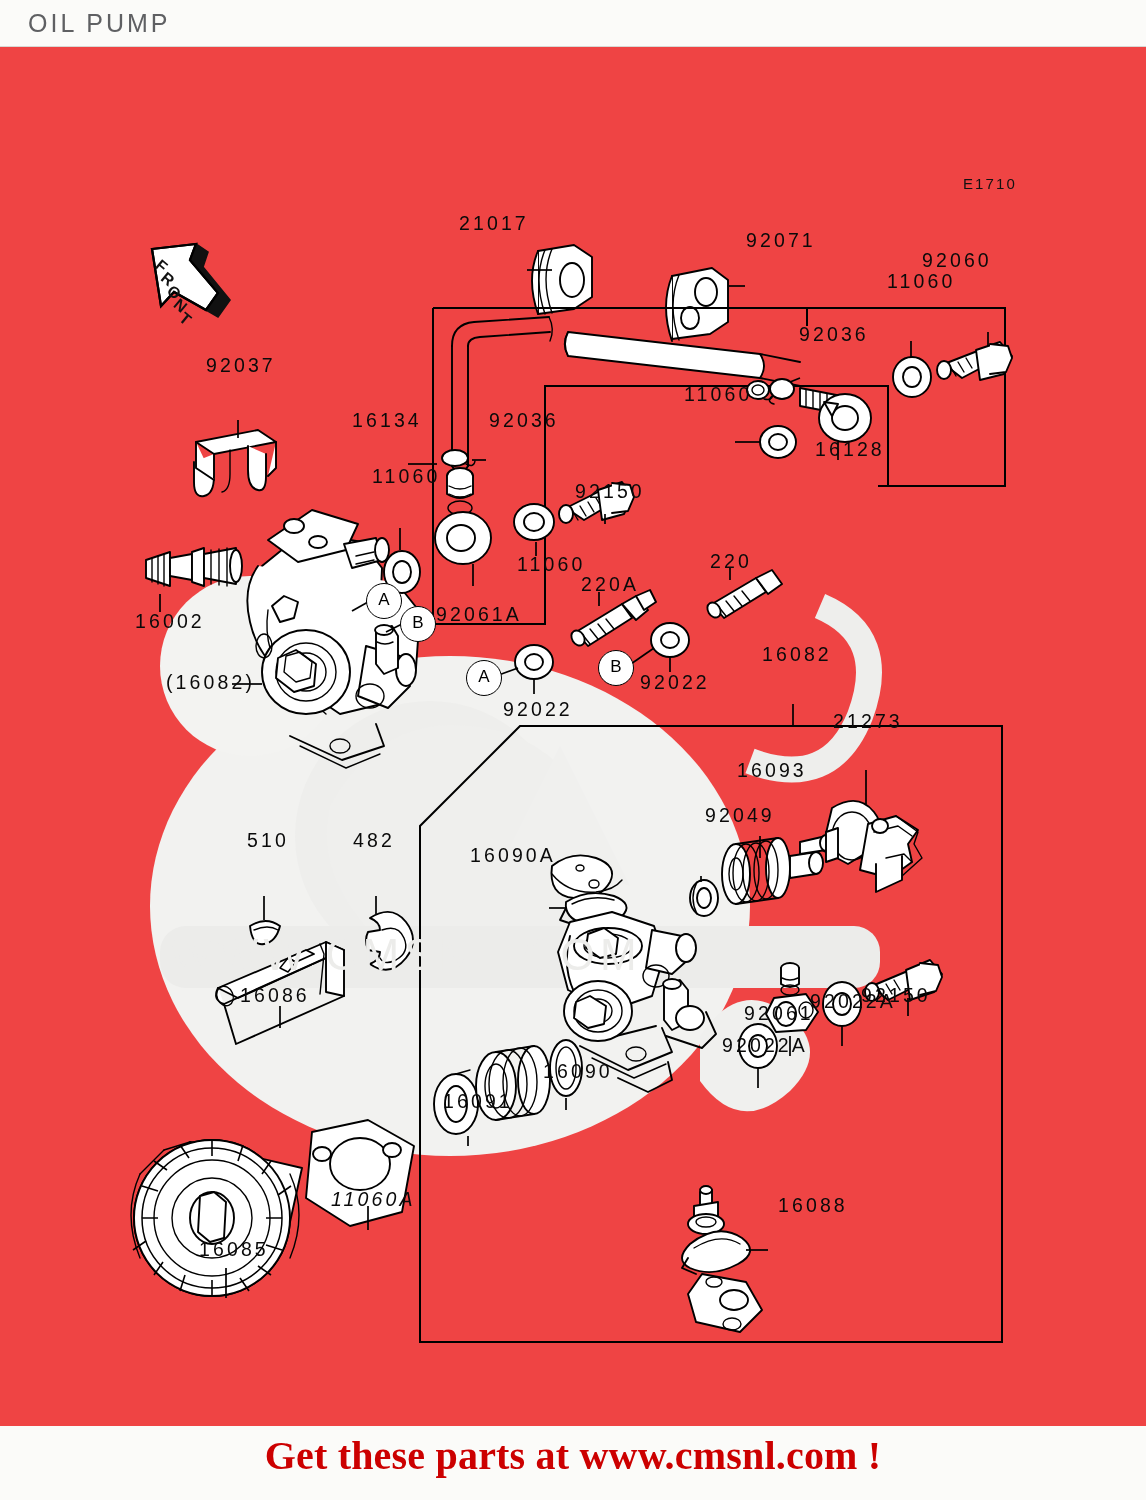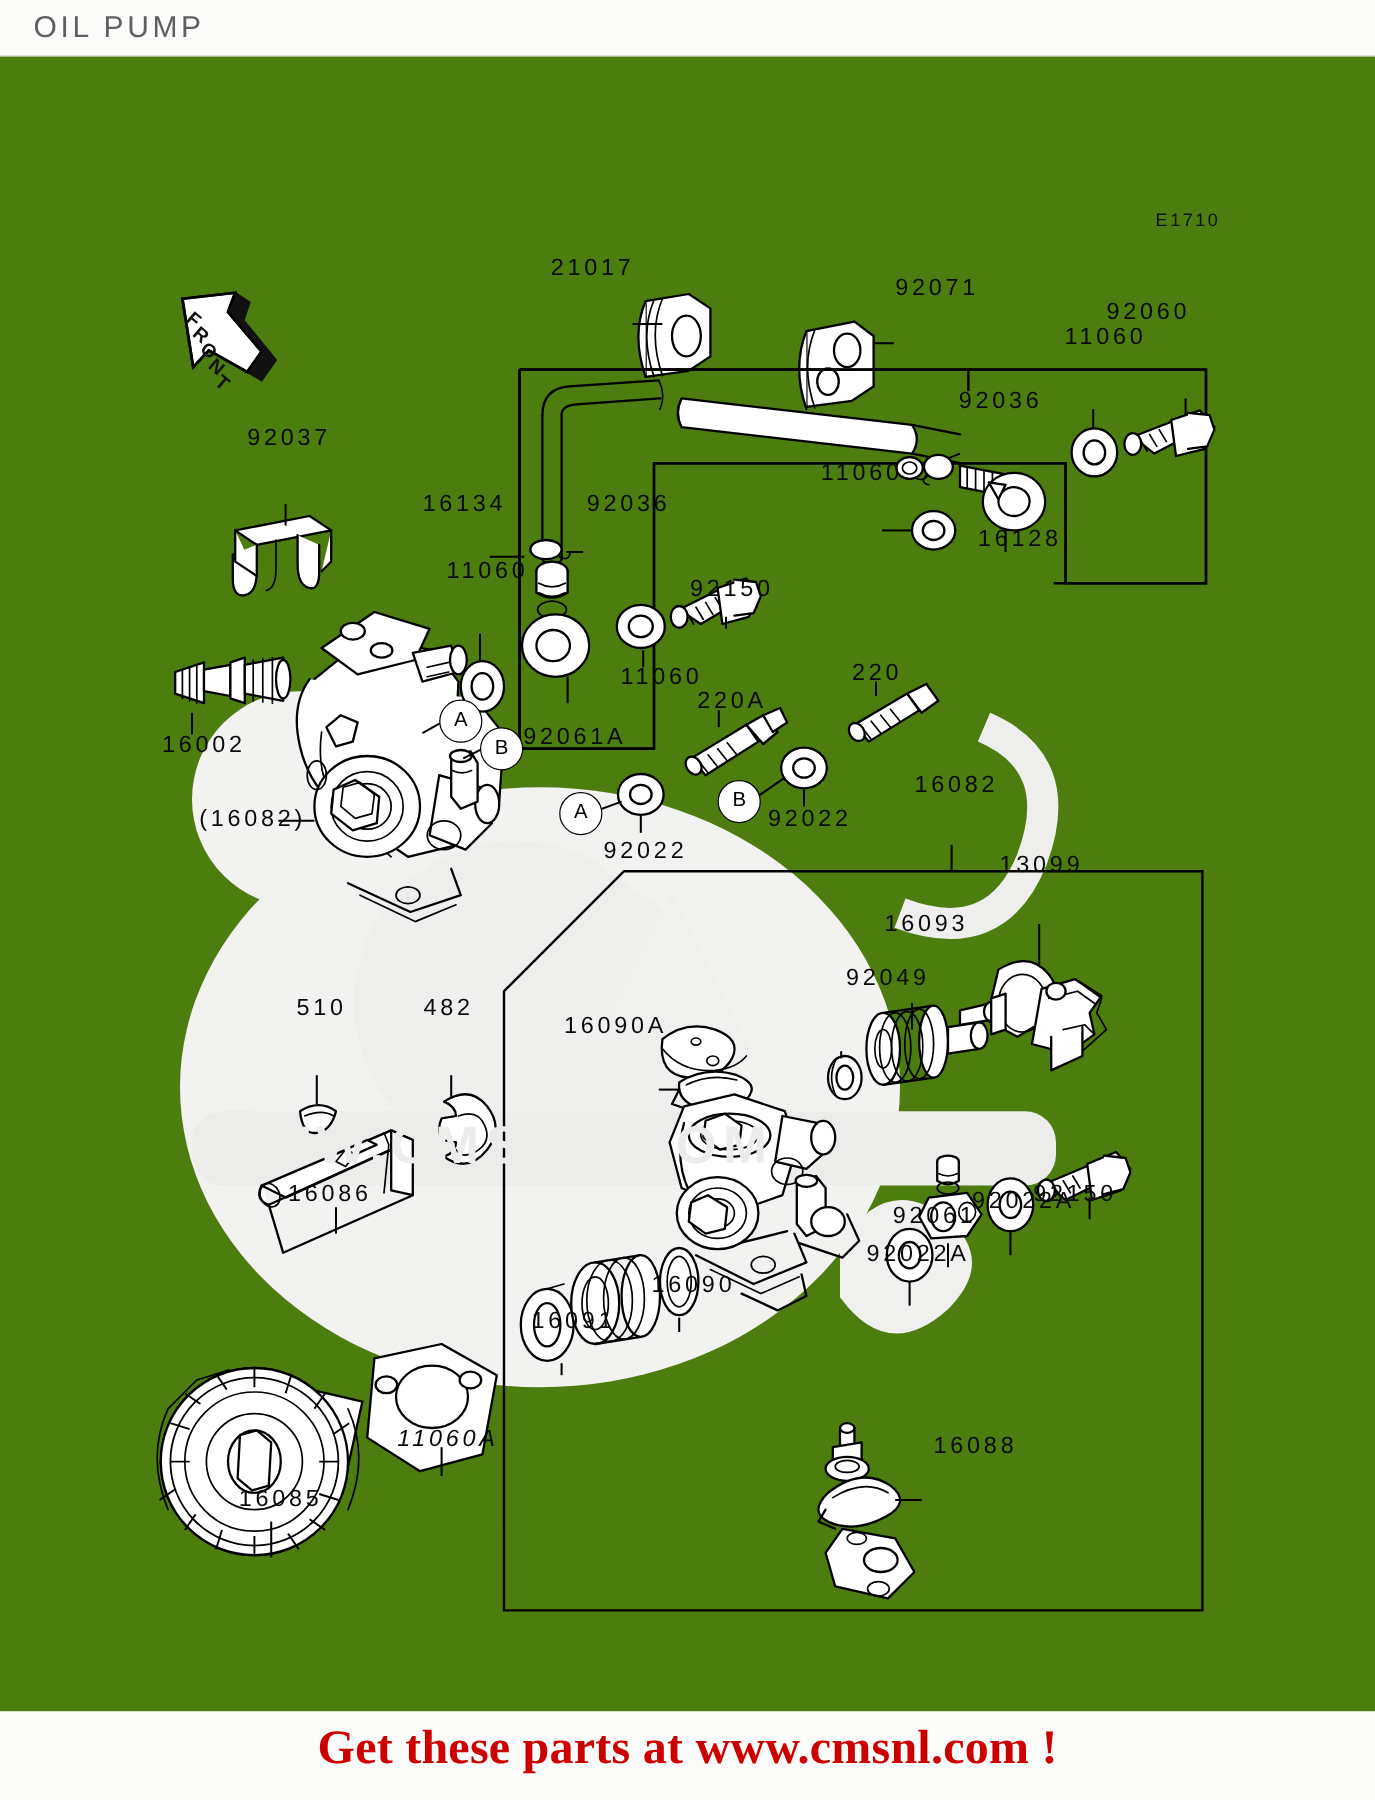--- a/index.html
+++ b/index.html
@@ -1,18 +1,18 @@
 <!DOCTYPE html>
 <html><head>
 <meta charset="utf-8">
 <title>OIL PUMP</title>
 <style>
   html,body{margin:0;padding:0;background:#fbfbf9;}
   body{font-family:"Liberation Sans",sans-serif;}
-  #page{position:relative;width:1146px;height:1500px;background:#4d7c0f;overflow:hidden;}
+  #page{position:relative;width:1146px;height:1500px;background:#ef4444;overflow:hidden;}
 
   
   #header-bar{position:absolute;left:0;top:0;width:1146px;height:46px;
     border-bottom:1px solid #d8d8d4;background:#fbfbf9;}
   #page-title{position:absolute;left:28px;top:9px;font-size:25px;letter-spacing:.12em;
     color:#5f6063;font-family:"Liberation Sans",sans-serif;}
 
   
   #canvas{position:absolute;left:0;top:46px;width:1146px;height:1380px;}
   #svg-main{position:absolute;left:0;top:0;width:1146px;height:1380px;}
@@ -27,21 +27,21 @@
     background:#fff;font-size:17px;color:#000;text-align:center;line-height:32px;
     font-family:"Liberation Sans",sans-serif;}
 
   
   #footer{position:absolute;left:0;top:1426px;width:1146px;height:74px;background:#fbfbf9;}
   #footer-text{position:absolute;width:1146px;top:6px;text-align:center;
     font-family:"Liberation Serif",serif;font-weight:bold;font-size:40px;color:#cc0000;
     letter-spacing:.005em;}
 
   
-  .wm{position:absolute;color:#ececea;font-weight:bold;pointer-events:none;
+  .wm{position:absolute;color:#ececea;font-weight:normal;pointer-events:none;
       font-family:"Liberation Sans",sans-serif;}
 </style>
 </head>
 <body>
 
 <div id="page">
 
   <div id="header-bar">
     <div id="page-title">OIL PUMP</div>
   </div>
@@ -570,21 +570,21 @@
 
     <div class="lbl" style="left:135px;top:564px;">16002</div>
     <div class="lbl" style="left:166px;top:625px;">(16082)</div>
 
     <div class="lbl" style="left:581px;top:527px;">220A</div>
     <div class="lbl" style="left:710px;top:504px;">220</div>
     <div class="lbl" style="left:503px;top:652px;">92022</div>
     <div class="lbl" style="left:640px;top:625px;">92022</div>
 
     <div class="lbl" style="left:762px;top:597px;">16082</div>
-    <div class="lbl" style="left:833px;top:664px;">13099</div>
+    <div class="lbl" style="left:833px;top:664px;">21273</div>
     <div class="lbl" style="left:737px;top:713px;">16093</div>
     <div class="lbl" style="left:673px;top:758px;margin-left:32px;">92049</div>
     <div class="lbl" style="left:470px;top:798px;">16090A</div>
 
     <div class="lbl" style="left:247px;top:783px;">510</div>
     <div class="lbl" style="left:353px;top:783px;">482</div>
     <div class="lbl" style="left:240px;top:938px;">16086</div>
 
     <div class="lbl" style="left:443px;top:1044px;">16091</div>
     <div class="lbl" style="left:543px;top:1014px;">16090</div>

